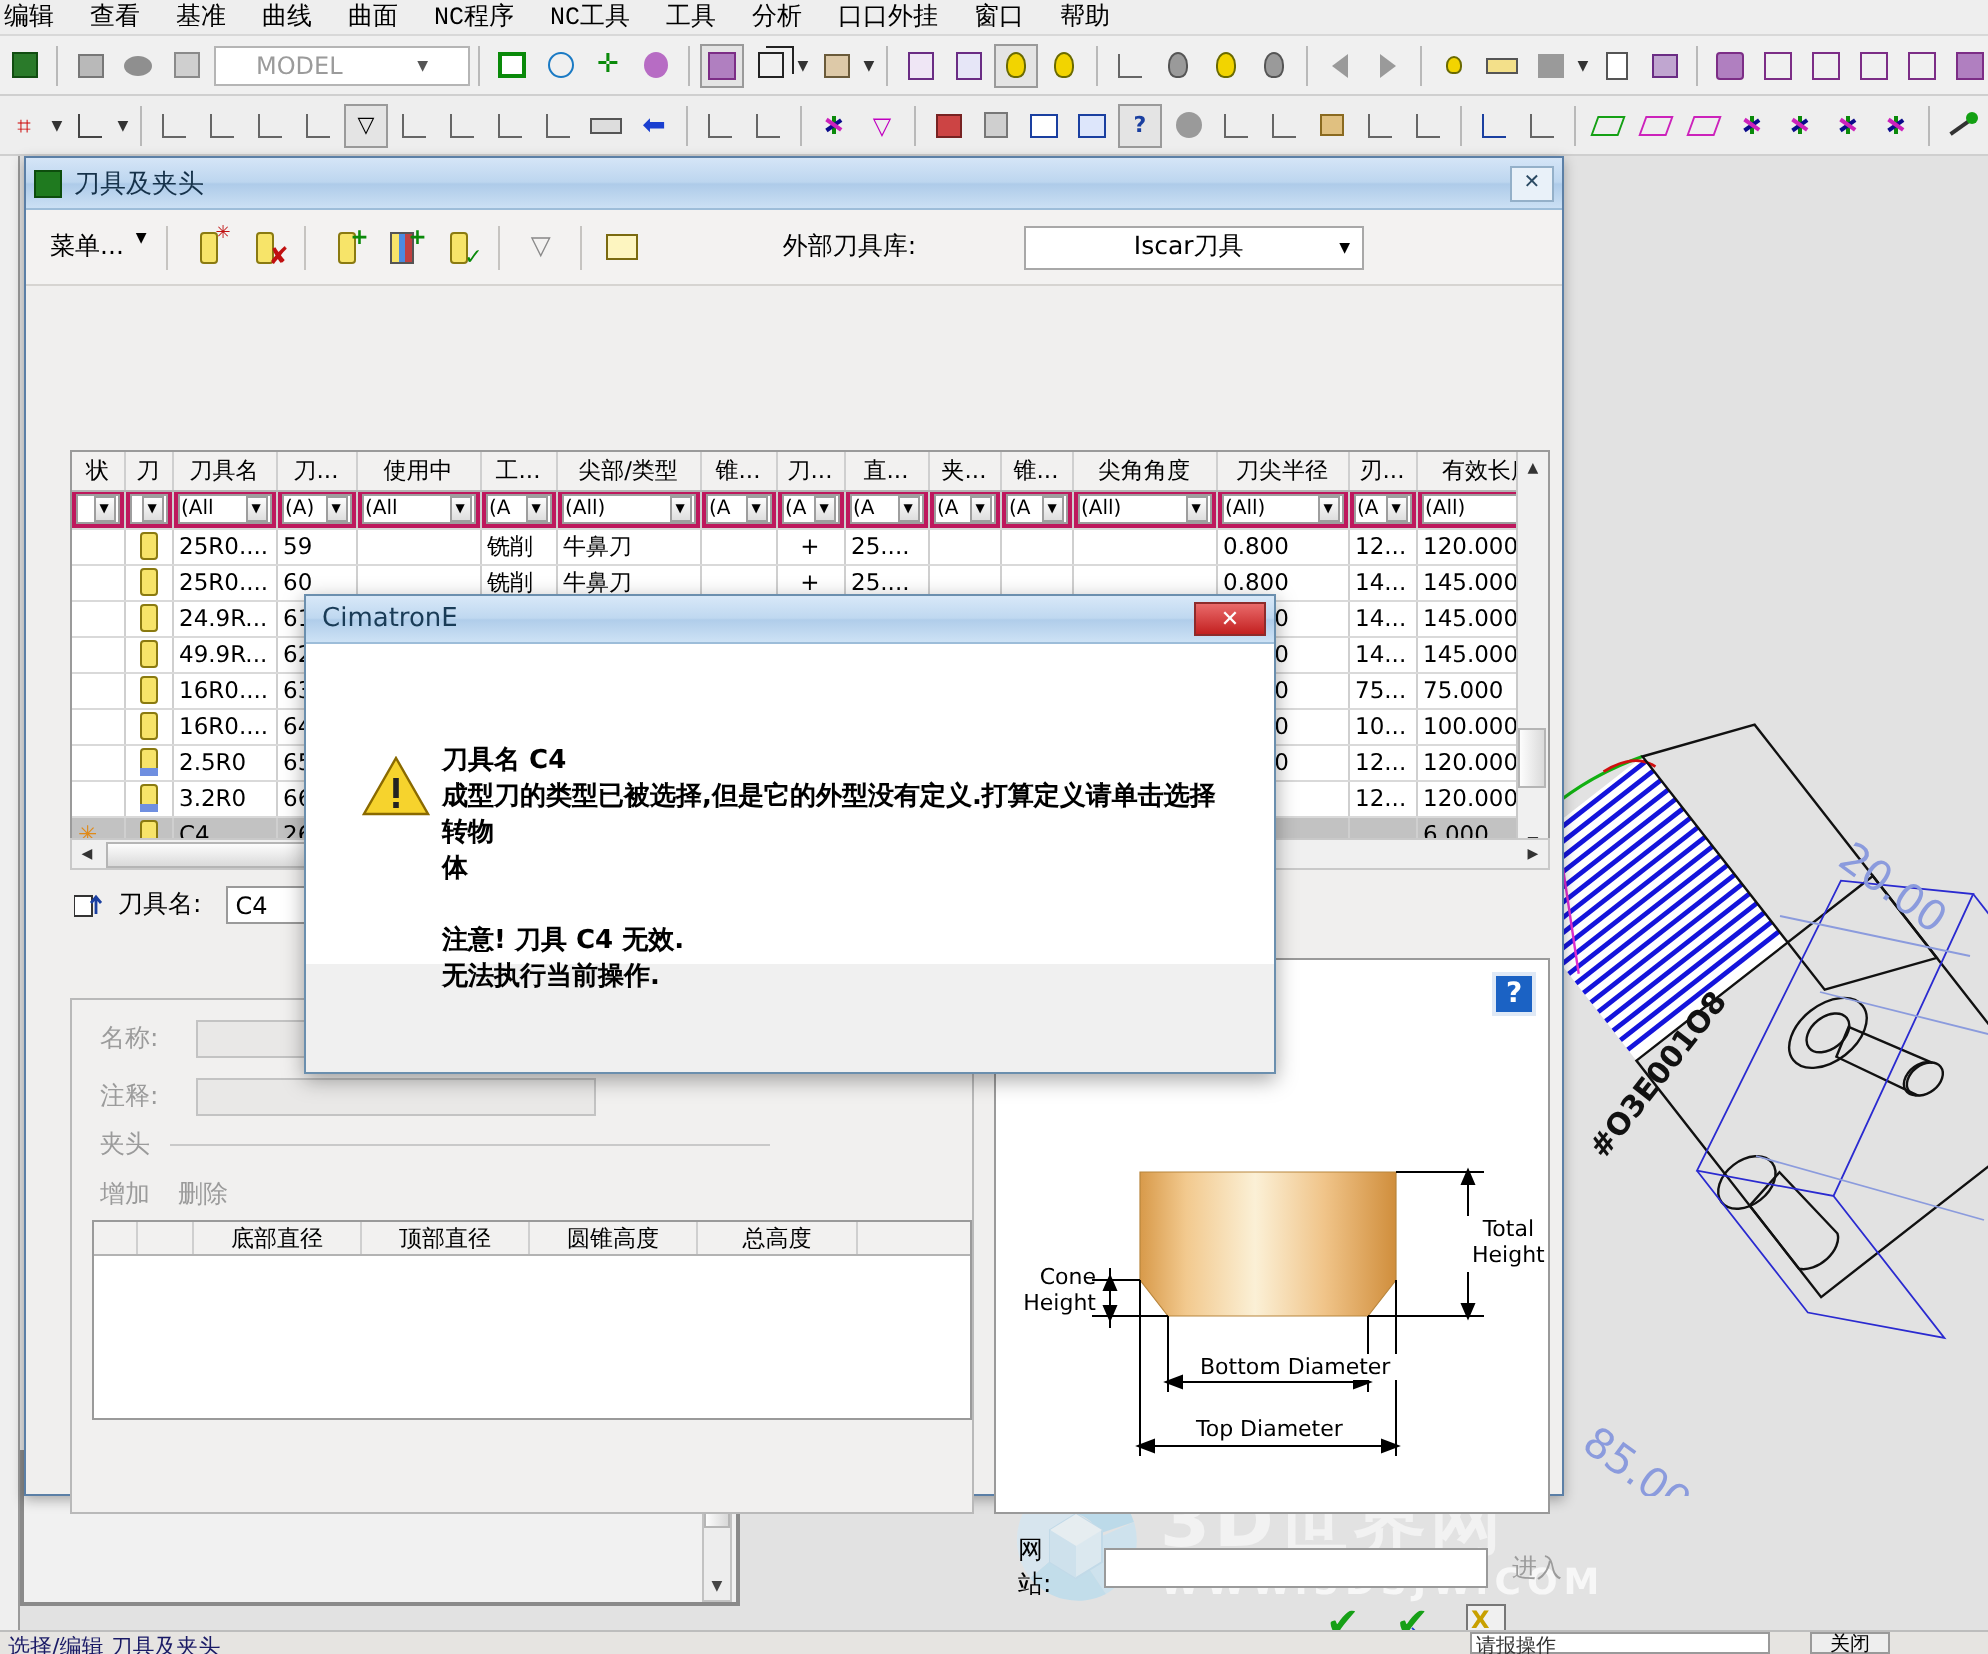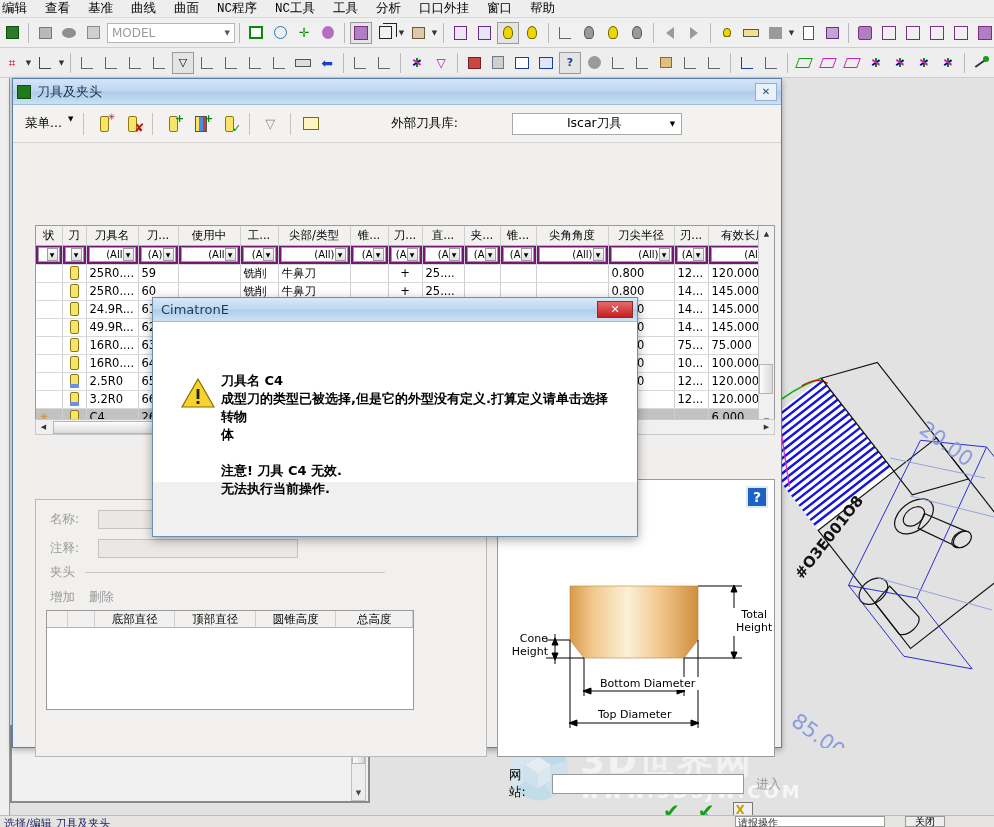--- a/index.html
+++ b/index.html
@@ -32,21 +32,21 @@
   .tb-ico{
     width:22px; height:22px; margin:0 1px; flex:none;
     display:flex; align-items:center; justify-content:center;
     font-size:13px; line-height:1; position:relative;
   }
   .tb-ico.framed{ border:1px solid #9a9a9a; background:#e4e4e4; }
   .tb-caret{ width:9px; height:22px; display:flex; align-items:center; justify-content:center;
              font-size:7px; color:#333; flex:none; }
   .tb-combo{
     width:128px; height:20px; background:#ffffff; border:1px solid #b5b5b5;
-    display:flex; align-items:center; padding:0 4px; color:#9b9b9b;
+    display:flex; align-items:center; padding:0 20px; color:#9b9b9b;
     font-size:12px; flex:none; margin-left:2px;
   }
   .tb-combo .cv{ flex:1; }
   .tb-combo .ca{ font-size:7px; color:#555; }
 
   
   .g-box{ width:14px;height:14px;border:1.4px solid #7c2d86; }
   .g-box.fill{ background:#b07fc0; }
   .g-cube{ width:13px;height:13px;border:1.4px solid #222; position:relative; }
   .g-cube:after{ content:""; position:absolute; left:3px; top:-4px; width:13px;height:13px;
@@ -129,21 +129,21 @@
   table.tools{ border-collapse:collapse; table-layout:fixed; width:723px; }
   table.tools th, table.tools td{
     border-right:1px solid #cfcfcf; border-bottom:1px solid #d9d9d9;
     font-size:11.5px; height:18px; padding:0 3px; overflow:hidden; white-space:nowrap;
     font-weight:normal; text-align:left;
   }
   table.tools thead th{
     background:#f2f1f0; border-bottom:1px solid #b3b3b3; height:19px; font-size:11.5px;
     text-align:center;
   }
-  tr.filter-row td{ background:#701a75; height:19px; padding:1px 2px;text-align:right; }
+  tr.filter-row td{ background:#be185d; height:19px; padding:1px 2px; }
   .filtbox{
     display:flex; align-items:center; height:15px; border:1px solid #9e9e9e; background:#fff;
     font-size:10px; padding:0 1px; overflow:hidden;
   }
   .filtbox .fv{ flex:1; overflow:hidden; white-space:nowrap; }
   .filtbox .fb{ width:11px;height:13px;background:linear-gradient(180deg,#fdfdfd,#dedede);
                 border:1px solid #9e9e9e; display:flex;align-items:center;justify-content:center;
                 font-size:6px; flex:none;}
   tr.sel td{ background:#c2c2c2; }
   .toolglyph{ width:9px;height:14px;border:1px solid #8a7a10;background:#f7e469;border-radius:2px;margin:0 auto;
@@ -173,21 +173,21 @@
   .tw-tab.active{ background:#f6f5f4; border-bottom:1px solid #f6f5f4; }
   #tw-detail-panel{ position:absolute; left:22px; top:420px; width:452px; height:258px;
                     background:#f1f0ef; border:1px solid #b9b9b9; }
   .det-row{ display:flex; align-items:center; margin:10px 0 0 14px; }
   .det-label{ width:48px; font-size:12.5px; color:#9b9b9b; }
   .det-input{ width:200px;height:19px; background:#e9e8e7; border:1px solid #c3c3c3; }
   #det-clamp-row{ display:flex; align-items:center; margin:6px 0 0 14px; }
   #det-clamp-label{ font-size:12.5px; color:#9b9b9b; margin-right:10px; }
   #det-clamp-line{ width:300px;height:1px;background:#c9c9c9; }
   #det-actions{ display:flex; margin:8px 0 0 14px; gap:14px; font-size:12.5px; color:#9b9b9b; }
-  #det-grid{ position:absolute; left:10px; top:110px; width:368px; height:100px; border:1px solid #9a9a9a; background:#fff; }
+  #det-grid{ position:absolute; left:10px; top:110px; width:440px; height:100px; border:1px solid #9a9a9a; background:#fff; }
   #det-grid-head{ display:flex; height:17px; background:#f2f1f0; border-bottom:1px solid #b3b3b3; }
   #det-grid-head div{ border-right:1px solid #cfcfcf; font-size:11.5px; display:flex;align-items:center;justify-content:center;}
   #det-spindle{ position:absolute; left:22px; top:222px; display:flex; align-items:center; }
   #det-spindle .cb{ width:11px;height:11px;border:1px solid #b0b0b0;background:#efefef;margin-right:8px;}
   #det-spindle .lb{ font-size:12.5px; color:#9b9b9b; margin-right:16px;}
   #det-spindle .ln{ width:200px;height:1px;background:#cdcdcd;}
 
   
   #tw-preview{ position:absolute; left:484px; top:400px; width:278px; height:278px;
                background:#fff; border:1px solid #9a9a9a; }
@@ -983,20 +983,28 @@
       <div class="thumb"></div>
       <div class="ar" style="position:absolute;bottom:0;">▼</div>
     </div>
   </div>
   <div id="tbl-hscroll">
     <div class="ar">◀</div>
     <div class="thumb"></div>
     <div class="ar" style="margin-left:auto;">▶</div>
   </div>
 
+  <div id="tw-name-row">
+    <svg id="tw-name-icon" viewBox="0 0 16 14">
+      <rect x="0" y="2" width="9" height="10" fill="#fff" stroke="#333"></rect>
+      <path d="M11,11 L11,3 M8.5,5.5 L11,2.5 L13.5,5.5" stroke="#1a3fa0" fill="none" stroke-width="1.4"></path>
+    </svg>
+    <div id="tw-name-label">刀具名:</div>
+    <div id="tw-name-input">C4</div>
+  </div>
 
 
   <div id="tw-detail-panel">
     <div class="det-row">
       <div class="det-label">名称:</div>
       <div class="det-input"></div>
     </div>
     <div class="det-row">
       <div class="det-label">注释:</div>
       <div class="det-input"></div>

